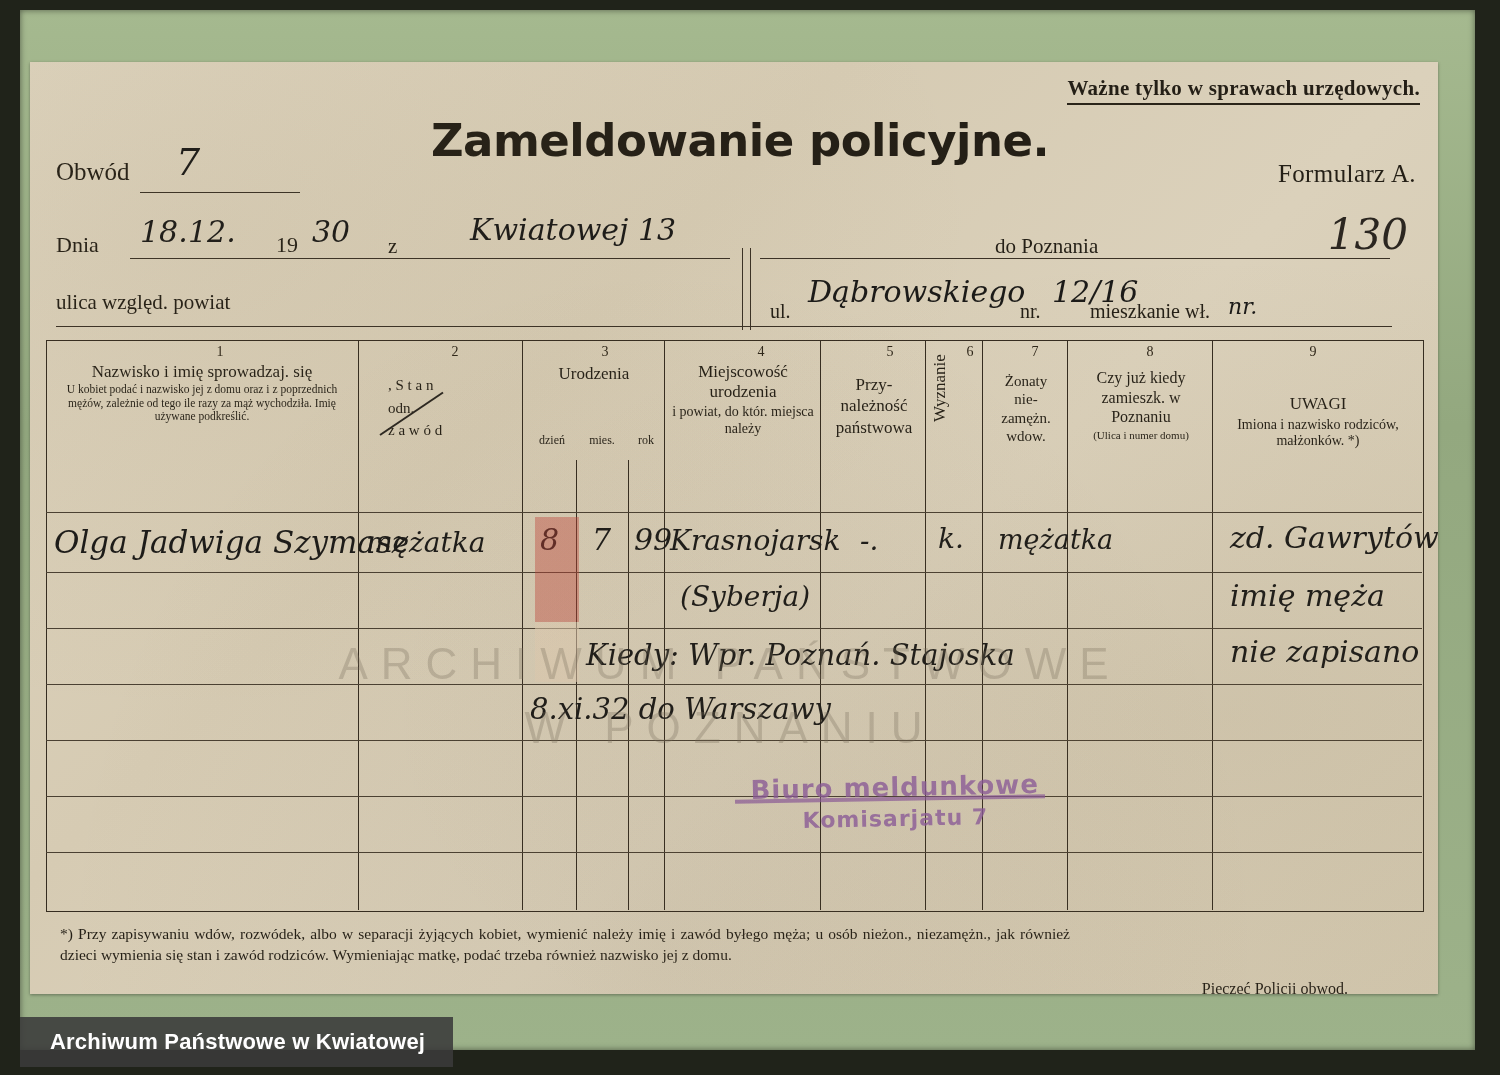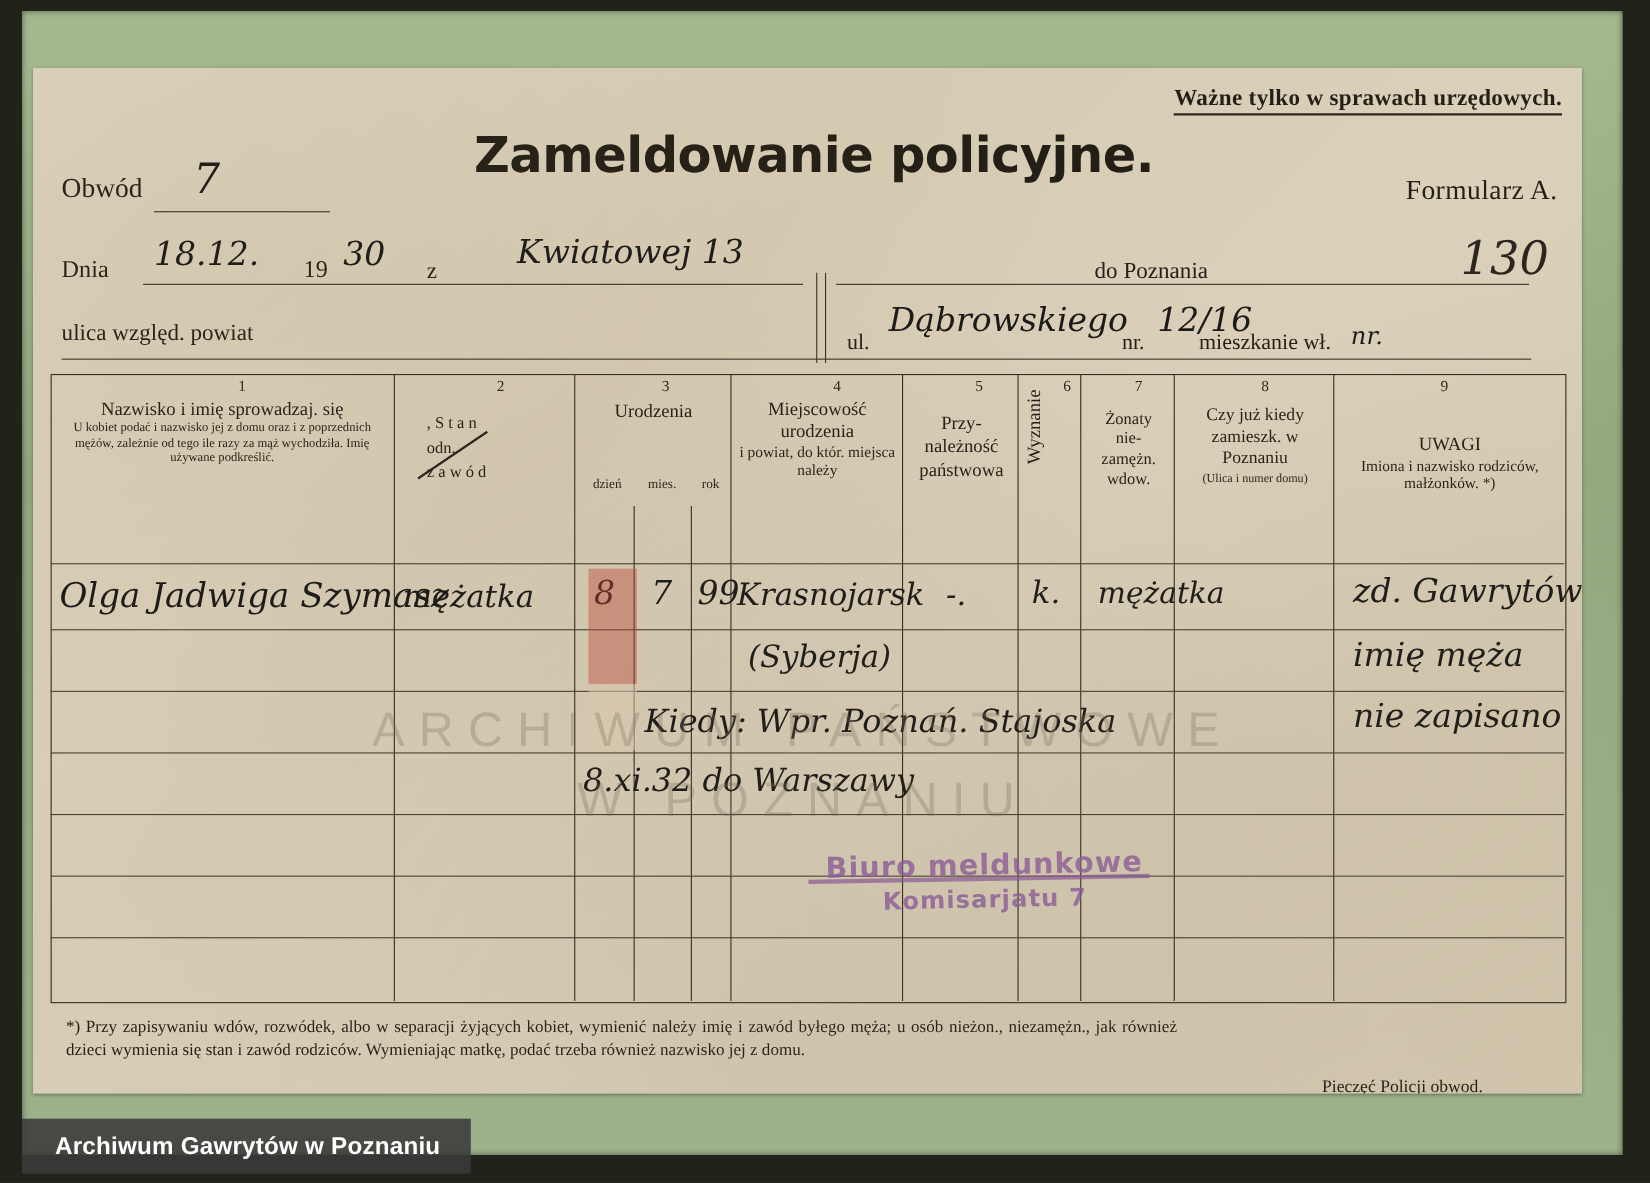--- a/index.html
+++ b/index.html
@@ -439,14 +439,14 @@
     <div id="watermark">
       <div>ARCHIWUM PAŃSTWOWE</div>
       <div>W POZNANIU</div>
     </div>
 
     <div class="footnote">*) Przy zapisywaniu wdów, rozwódek, albo w separacji żyjących kobiet, wymienić należy imię i zawód byłego męża; u osób nieżon., niezamężn., jak również dzieci wymienia się stan i zawód rodziców.  Wymieniając matkę, podać trzeba również nazwisko jej z domu.</div>
     <div class="pieczec">Pieczęć Policji obwod.</div>
 
   </div>
 
-  <div id="caption">Archiwum Gawrytów w Poznaniu</div>
+  <div id="caption">Archiwum Państwowe w Kwiatowej</div>
 </div>
 
 </body></html>

